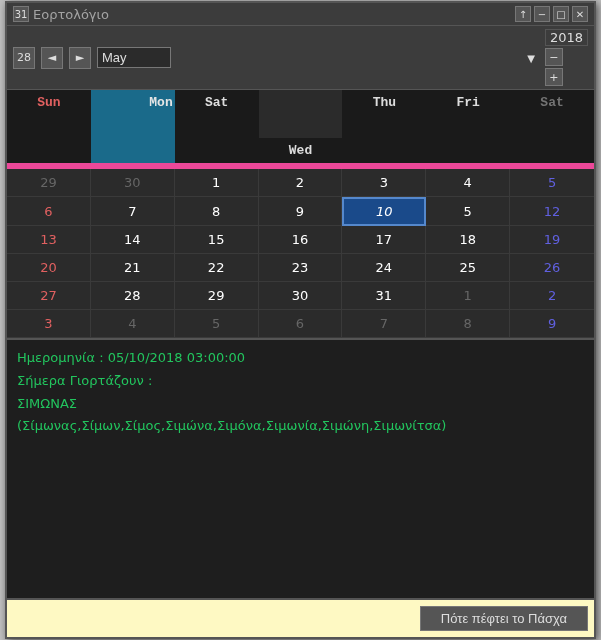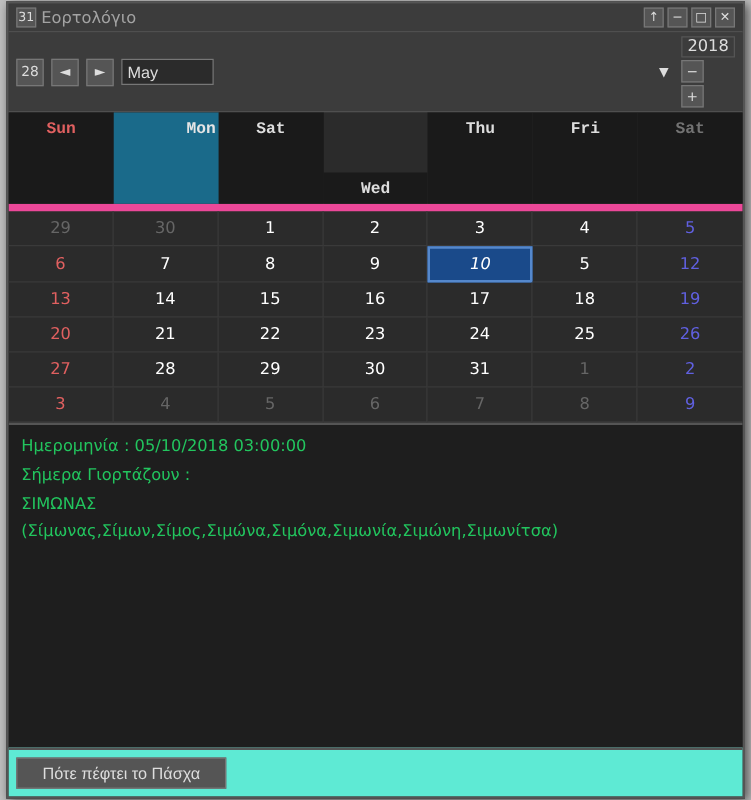--- a/index.html
+++ b/index.html
@@ -171,25 +171,25 @@
       background: #1e1e1e;
       border-top: 2px solid #555;
       padding: 8px 10px;
       min-height: 260px;
       color: #22c55e;
       font-size: 13px;
       line-height: 1.6;
     }
     .info-line { margin-bottom: 2px; }
     .bottom-bar {
-      background: #5eead4;
+      background: #fef9c3;
       border-top: 2px solid #555;
       padding: 6px;
       display: flex;
-      justify-content: flex-start;
+      justify-content: flex-end;
     }
     .easter-btn {
       background: #555;
       border: 1px solid #777;
       color: #ddd;
       padding: 4px 20px;
       font-size: 13px;
       cursor: pointer;
     }
   </style>

